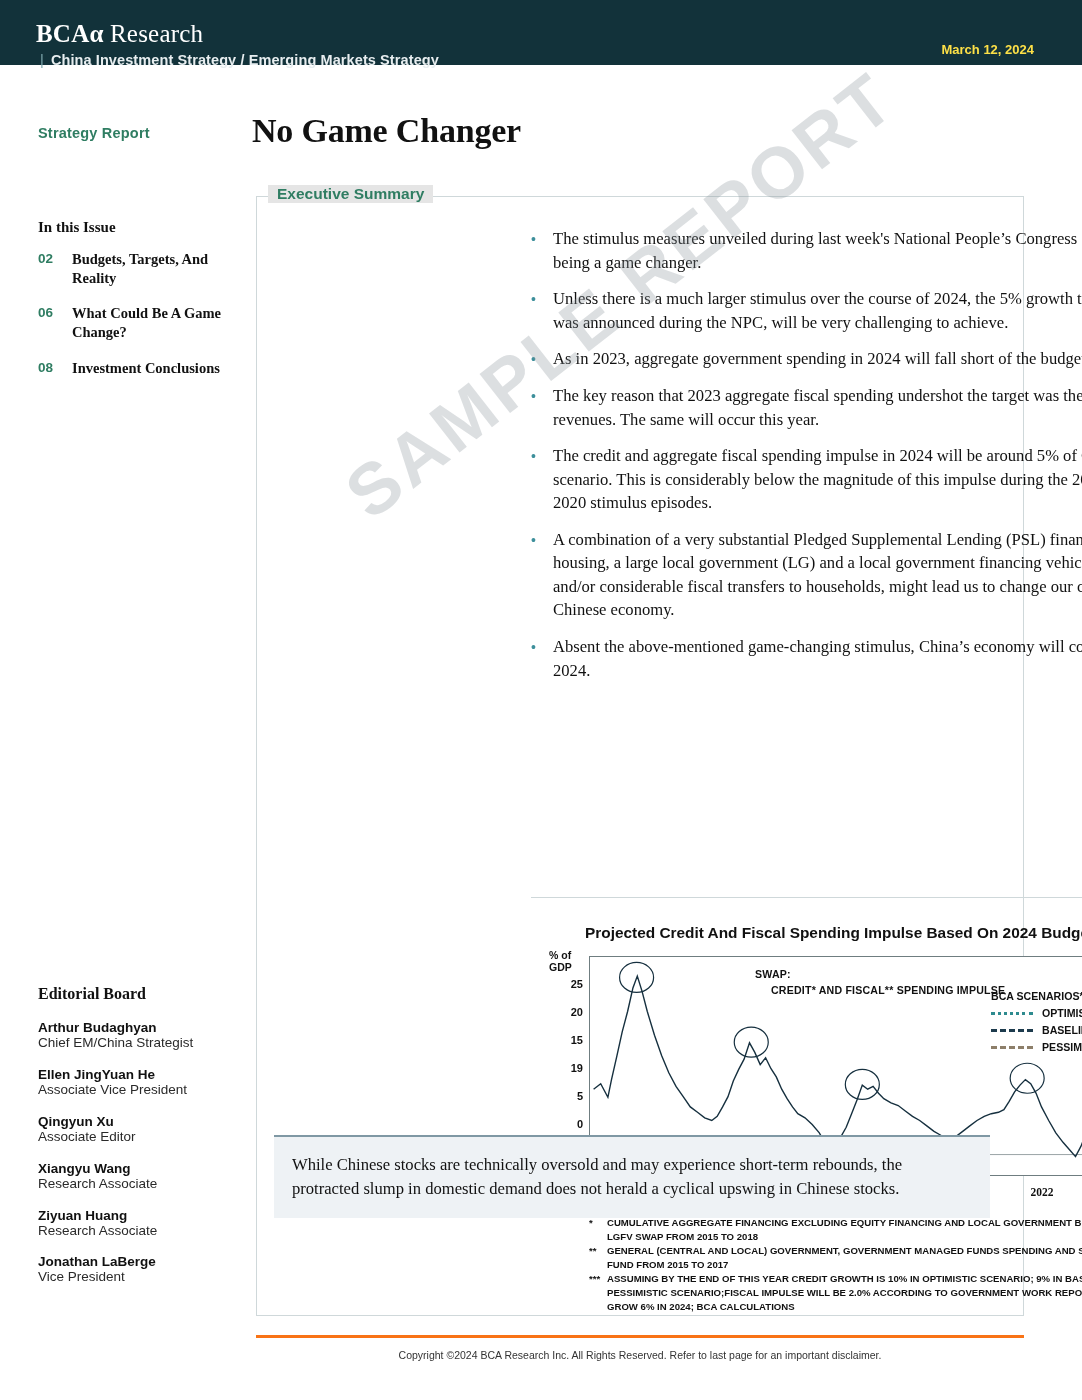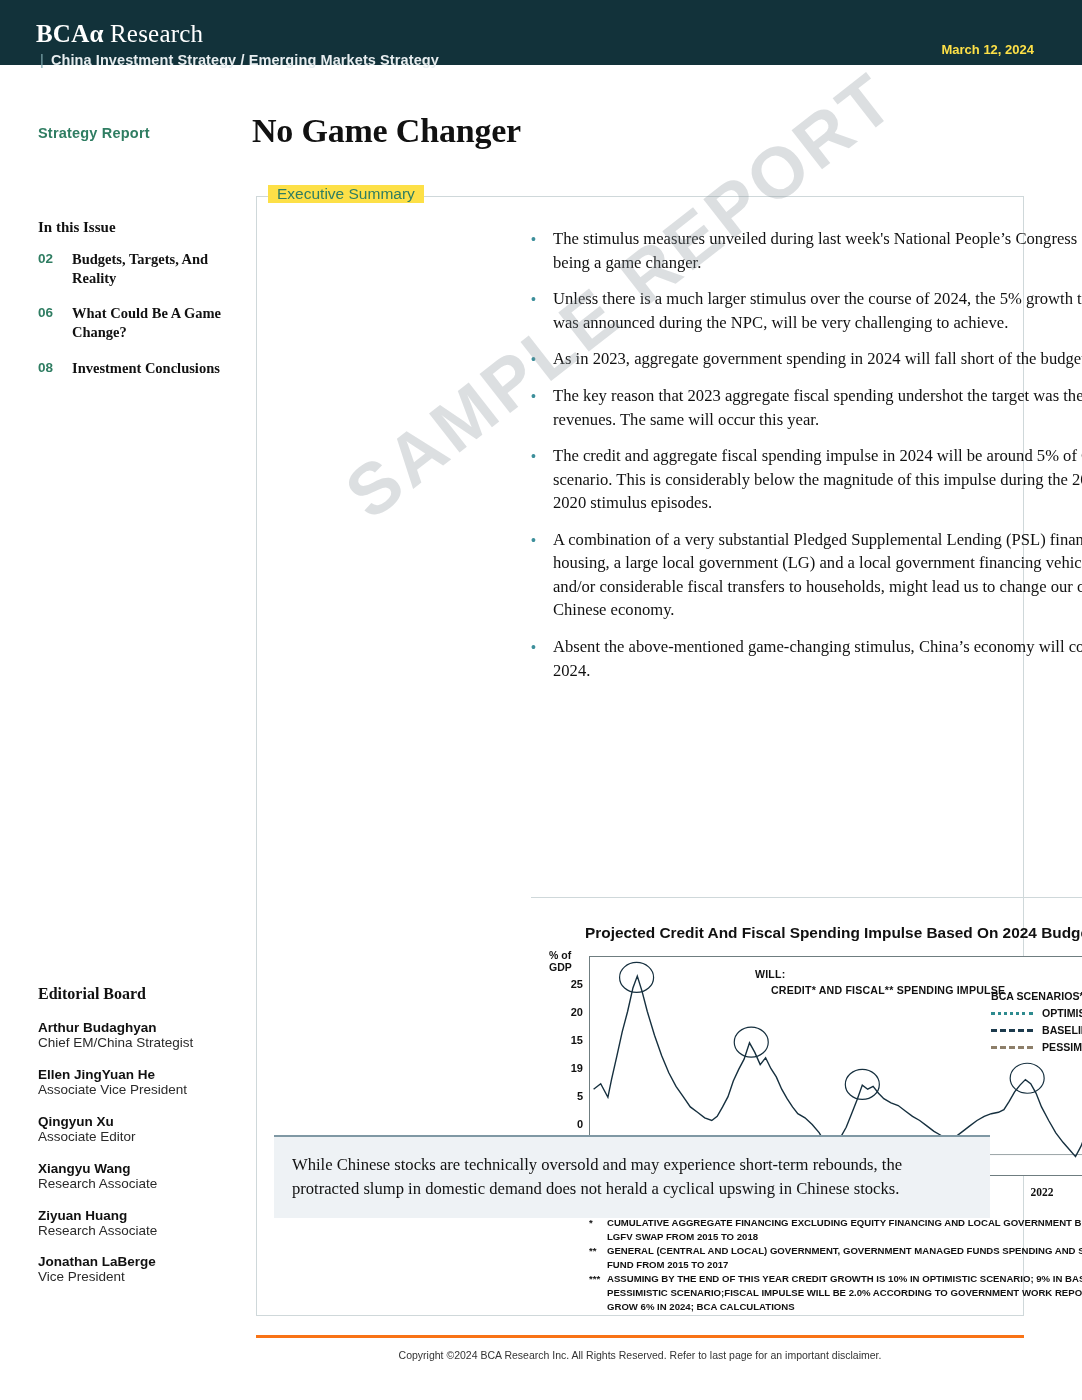--- a/index.html
+++ b/index.html
@@ -67,22 +67,22 @@
     position: absolute; left: 256px; top: 196px; width: 768px; height: 1120px;
     border: 1px solid #cfd8da; background: #fff;
   }
   .doc-title {
     position: absolute; left: 252px; top: 112px;
     font-family: "Liberation Serif", serif;
     font-weight: bold; font-size: 34px; color: #111; letter-spacing: -.2px;
   }
   .panel-legend {
     position: absolute; left: 268px; top: 185px;
-    background: #fde047; padding: 0 9px;
-    color: #2f7d62; font-weight: normal; font-size: 15.5px;
+    background: #e5e5e5; padding: 0 9px;
+    color: #2f7d62; font-weight: bold; font-size: 15.5px;
   }
   .bullets { position: absolute; left: 274px; top: 30px; width: 716px; }
   .bullet { display: flex; margin-bottom: 13px; }
   .bullet-dot {
     color: #3d8f9b; flex: 0 0 22px; font-size: 14px; line-height: 1.55; padding-top: 2px;
   }
   .bullet-text {
     font-family: "Liberation Serif", serif;
     font-size: 16.6px; line-height: 1.42; color: #111;
   }
@@ -275,21 +275,21 @@
           <path d="M562.6 174.4 L573.3 163.5 L584.1 152.6 L594.8 140.3" fill="none" stroke="#2e8b8f" stroke-width="1.6" stroke-dasharray="2,3"></path>
           <path d="M562.6 174.4 L573.3 168.9 L584.1 162.1 L594.8 155.3" fill="none" stroke="#1d3b4d" stroke-width="1.6" stroke-dasharray="6,4"></path>
           <path d="M562.6 174.4 L573.3 173.0 L584.1 170.3 L594.8 166.2" fill="none" stroke="#8d7f6a" stroke-width="1.6" stroke-dasharray="6,4"></path>
           <ellipse cx="46.58333333333183" cy="20.4375" rx="17" ry="15" fill="none" stroke="#16303f" stroke-width="1.2"></ellipse>
           <ellipse cx="161.25000000000043" cy="85.15625" rx="17" ry="15" fill="none" stroke="#16303f" stroke-width="1.2"></ellipse>
           <ellipse cx="272.3333333333308" cy="127.39375" rx="17" ry="15" fill="none" stroke="#16303f" stroke-width="1.2"></ellipse>
           <ellipse cx="437.1666666666613" cy="121.2625" rx="17" ry="15" fill="none" stroke="#16303f" stroke-width="1.2"></ellipse>
         </svg>
     </div>
 
-    <div class="chart-anno" style="left:224px; top:70px;">WILL:</div>
+    <div class="chart-anno" style="left:224px; top:70px;">SWAP:</div>
     <div class="chart-anno" style="left:240px; top:86px;">CREDIT* AND FISCAL** SPENDING IMPULSE</div>
 
     <div class="legend-box">
       <div class="legend-title">BCA SCENARIOS***:</div>
       <div class="legend-row">
         <span class="legend-swatch" style="border-top-color:#2e8b8f;border-top-style:dotted;border-top-width:3px;"></span>
         <span class="legend-label">OPTIMISTIC</span>
       </div>
       <div class="legend-row">
         <span class="legend-swatch" style="border-top-color:#1d3b4d;border-top-width:3px;"></span>

